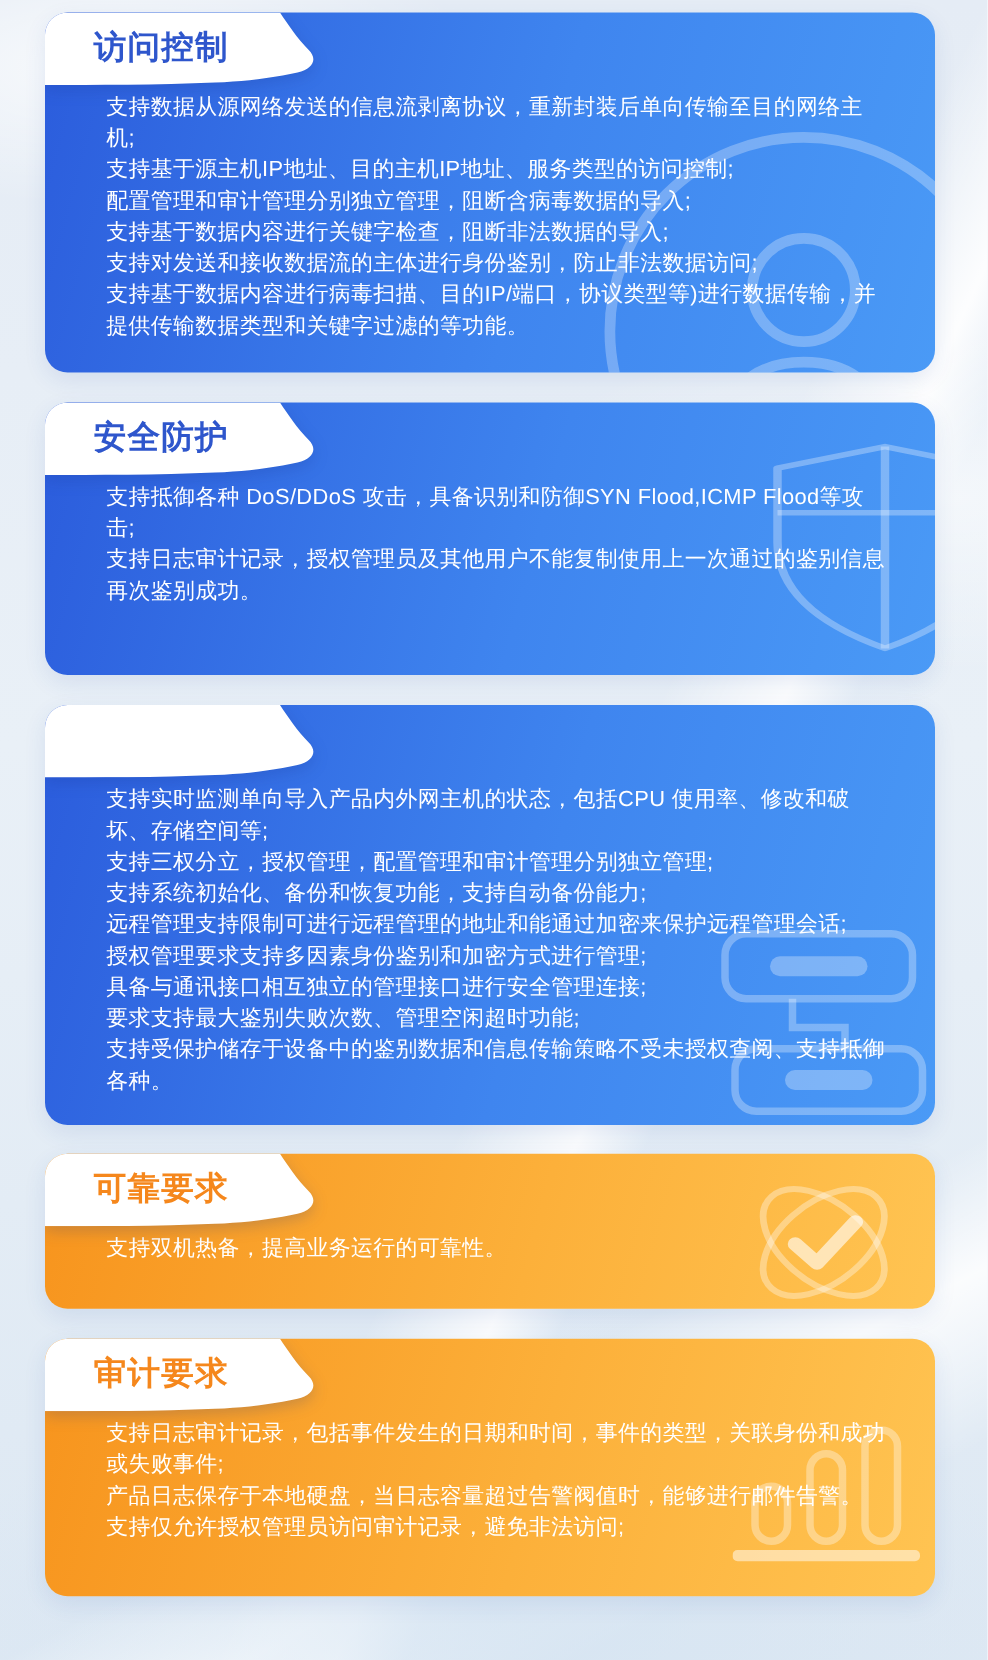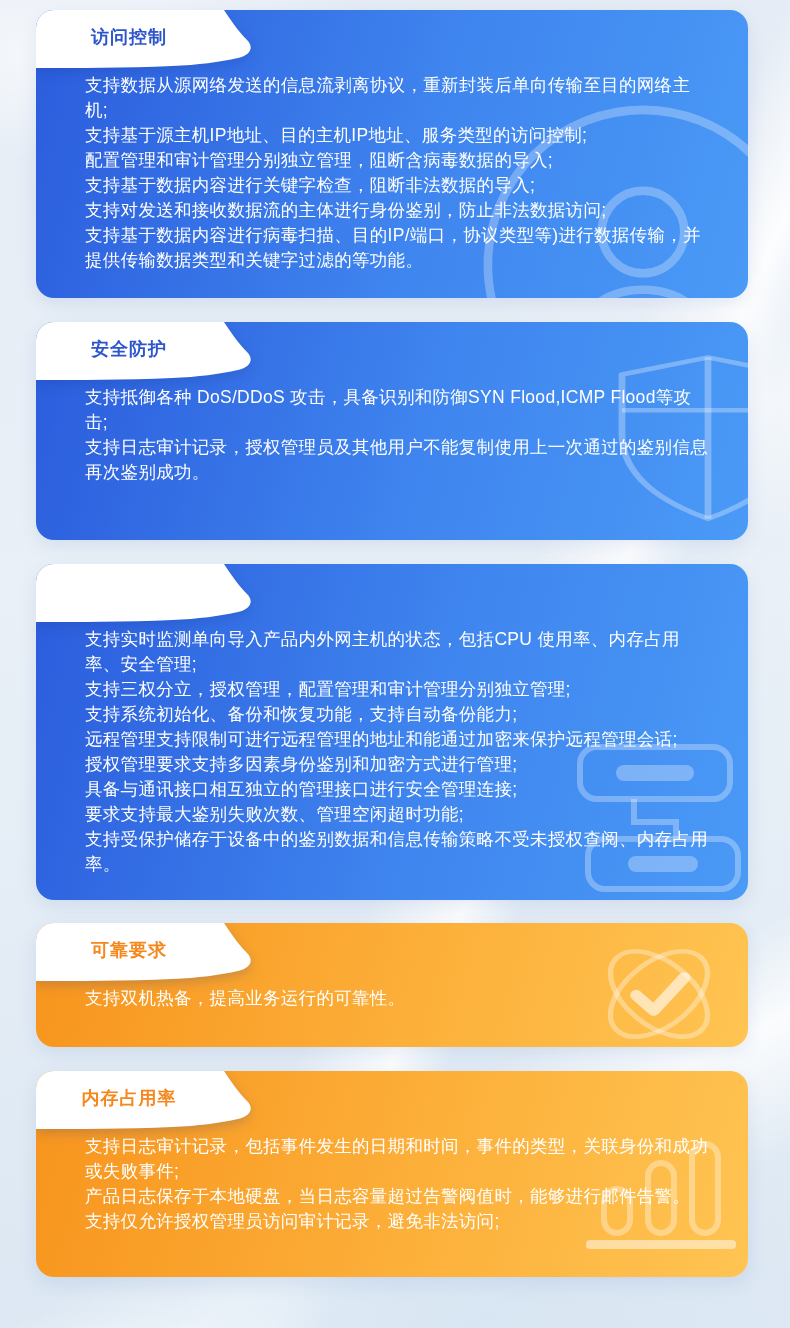--- a/index.html
+++ b/index.html
@@ -24,21 +24,21 @@
   #card-security-protection{margin-top:24px;height:218px;}
   #card-security-management{margin-top:24px;height:336px;}
   #card-reliability{margin-top:23px;height:124px;}
   #card-audit{margin-top:24px;height:206px;}
 
   .ribbon{position:absolute;top:0;left:0;width:232px;height:58px;z-index:3;}
   .ribbon svg{position:absolute;top:0;left:0;}
   .ribbon-shape{filter:drop-shadow(0 4px 6px rgba(20,50,140,.20));}
   .ribbon-title{
     position:absolute;top:0;left:0;width:186px;height:54px;margin:0;
-    text-align:center;line-height:54px;font-size:18px;font-weight:700;letter-spacing:1px;
+    text-align:center;line-height:54px;font-size:26px;font-weight:700;letter-spacing:1px;
   }
   .blue .ribbon-title{color:#2e56cc;}
   .orange .ribbon-title{color:#f5871c;}
 
   .card-body{
     position:relative;z-index:2;padding:63px 38px 0 49px;
     color:#ffffff;font-size:17.5px;line-height:25px;letter-spacing:.3px;
   }
   .card-body p{margin:0;}
 
@@ -96,28 +96,28 @@
   </svg>
 </section>
 
 <section class="card blue" id="card-security-management">
   <div class="ribbon">
     <svg class="ribbon-shape" width="232" height="58" viewBox="0 0 232 58">
       <path d="M0,58 L0,16 Q0,0 16,0 L188,0 C194,9 202,21 211,30 C218,37 215,45 202,48 C184,52 162,55 136,56 C90,58 40,58 0,58 Z" fill="#ffffff"></path>
     </svg>
   </div>
   <div class="card-body">
-    <p>支持实时监测单向导入产品内外网主机的状态，包括CPU 使用率、内存占用率、安全管理;</p>
+    <p>支持实时监测单向导入产品内外网主机的状态，包括CPU 使用率、修改和破坏、存储空间等;</p>
     <p>支持三权分立，授权管理，配置管理和审计管理分别独立管理;</p>
     <p>支持系统初始化、备份和恢复功能，支持自动备份能力;</p>
     <p>远程管理支持限制可进行远程管理的地址和能通过加密来保护远程管理会话;</p>
     <p>授权管理要求支持多因素身份鉴别和加密方式进行管理;</p>
     <p>具备与通讯接口相互独立的管理接口进行安全管理连接;</p>
     <p>要求支持最大鉴别失败次数、管理空闲超时功能;</p>
-    <p>支持受保护储存于设备中的鉴别数据和信息传输策略不受未授权查阅、内存占用率。</p>
+    <p>支持受保护储存于设备中的鉴别数据和信息传输策略不受未授权查阅、支持抵御各种。</p>
   </div>
   <svg class="watermark" id="wm-devices" width="172" height="152" viewBox="0 0 172 152">
     <g fill="none" stroke="rgba(255,255,255,0.30)" stroke-width="6">
       <rect x="8" y="5" width="150" height="52" rx="17"></rect>
       <path d="M62,57 V80 H104 V97"></path>
       <rect x="16" y="97" width="150" height="50" rx="17"></rect>
     </g>
     <rect x="44" y="23" width="78" height="16" rx="8" fill="rgba(255,255,255,0.30)"></rect>
     <rect x="56" y="114" width="70" height="16" rx="8" fill="rgba(255,255,255,0.30)"></rect>
   </svg>
@@ -140,21 +140,21 @@
     </g>
     <path d="M33,51 L46,64 L69,36" fill="none" stroke="rgba(255,255,255,0.60)" stroke-width="9" stroke-linecap="round" stroke-linejoin="round"></path>
   </svg>
 </section>
 
 <section class="card orange" id="card-audit">
   <div class="ribbon">
     <svg class="ribbon-shape" width="232" height="58" viewBox="0 0 232 58">
       <path d="M0,58 L0,16 Q0,0 16,0 L188,0 C194,9 202,21 211,30 C218,37 215,45 202,48 C184,52 162,55 136,56 C90,58 40,58 0,58 Z" fill="#ffffff"></path>
     </svg>
-    <h2 class="ribbon-title">内存占用率</h2>
+    <h2 class="ribbon-title">审计要求</h2>
   </div>
   <div class="card-body">
     <p>支持日志审计记录，包括事件发生的日期和时间，事件的类型，关联身份和成功或失败事件;</p>
     <p>产品日志保存于本地硬盘，当日志容量超过告警阀值时，能够进行邮件告警。</p>
     <p>支持仅允许授权管理员访问审计记录，避免非法访问;</p>
   </div>
   <svg class="watermark" id="wm-bars" width="150" height="110" viewBox="0 0 150 110">
     <g fill="none" stroke="rgba(255,255,255,0.35)" stroke-width="6">
       <rect x="18" y="48" width="26" height="44" rx="13"></rect>
       <rect x="62" y="22" width="26" height="70" rx="13"></rect>

